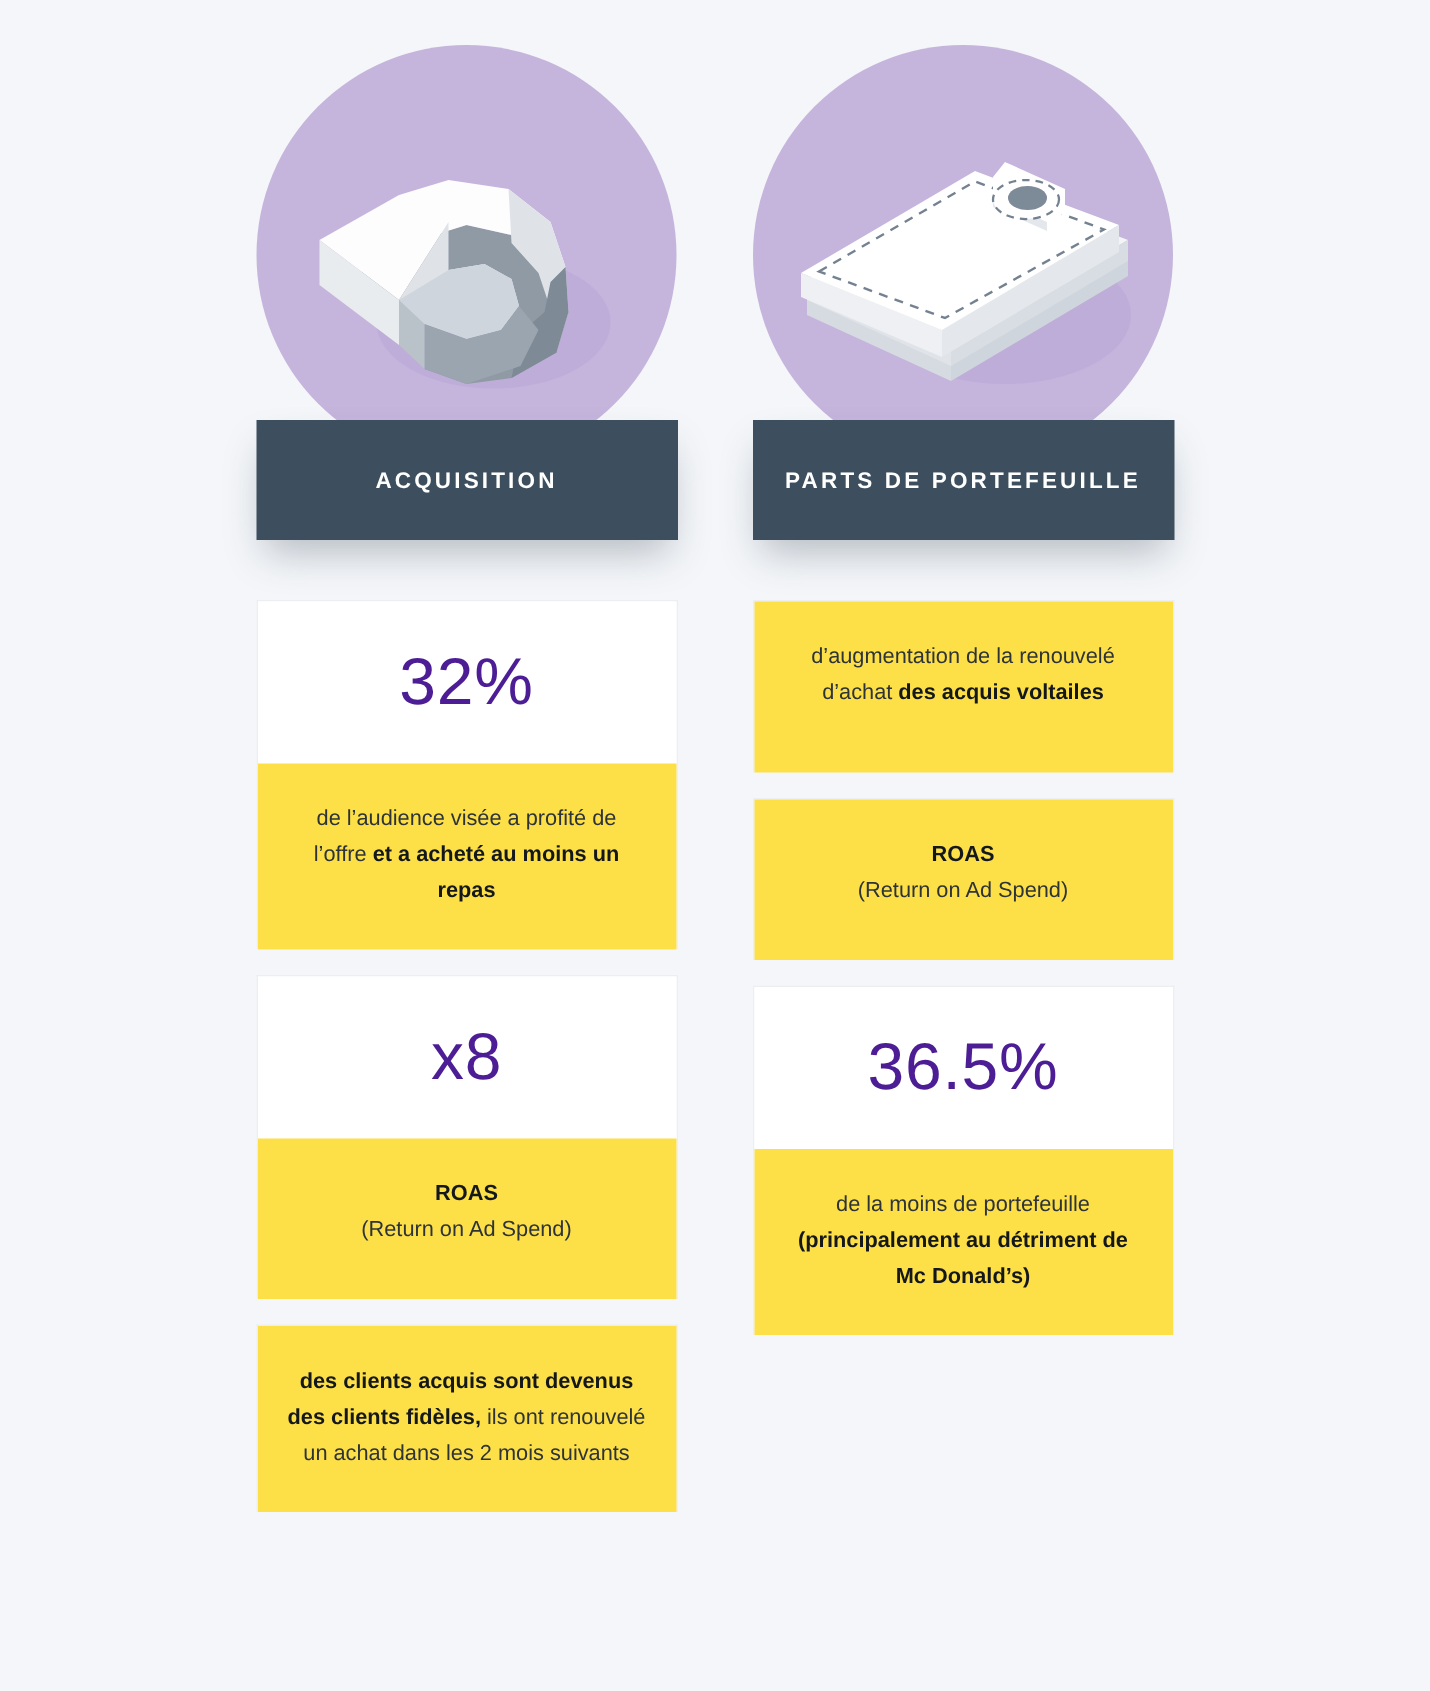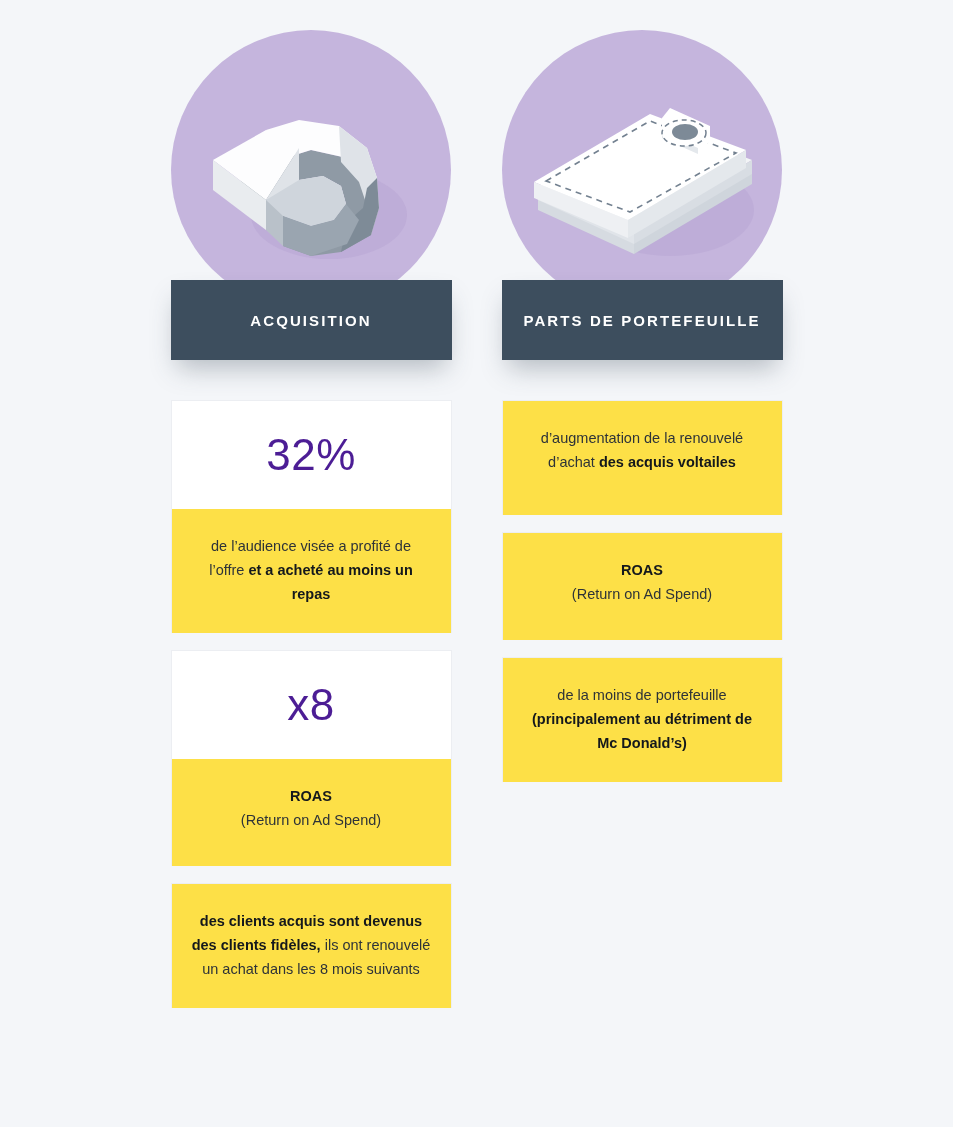--- a/index.html
+++ b/index.html
@@ -184,21 +184,21 @@
           <div class="card-top">
             <div class="card-value">x8</div>
           </div>
           <div class="card-body">
             <div class="card-text"><b>ROAS</b><br><span>(Return on Ad Spend)</span></div>
           </div>
         </div>
 
         <div class="card row-h3">
           <div class="card-body">
-            <div class="card-text"><b>des clients acquis sont devenus des clients fidèles,</b><span> ils ont renouvelé un achat dans les 8 mois suivants</span></div>
+            <div class="card-text"><b>des clients acquis sont devenus des clients fidèles,</b><span> ils ont renouvelé un achat dans les 2 mois suivants</span></div>
           </div>
         </div>
 
       </div>
     </div>
 
     <div class="column">
 
       <div class="hero">
         <div class="circle"></div>
@@ -236,20 +236,23 @@
           </div>
         </div>
 
         <div class="card row-h2">
           <div class="card-body">
             <div class="card-text"><b>ROAS</b><br><span>(Return on Ad Spend)</span></div>
           </div>
         </div>
 
         <div class="card row-h3">
+          <div class="card-top">
+            <div class="card-value">36.5%</div>
+          </div>
           <div class="card-body">
             <div class="card-text"><span>de la moins de portefeuille </span><b>(principalement au détriment de  Mc Donald’s)</b></div>
           </div>
         </div>
 
       </div>
     </div>
 
   </div>
 </div>

